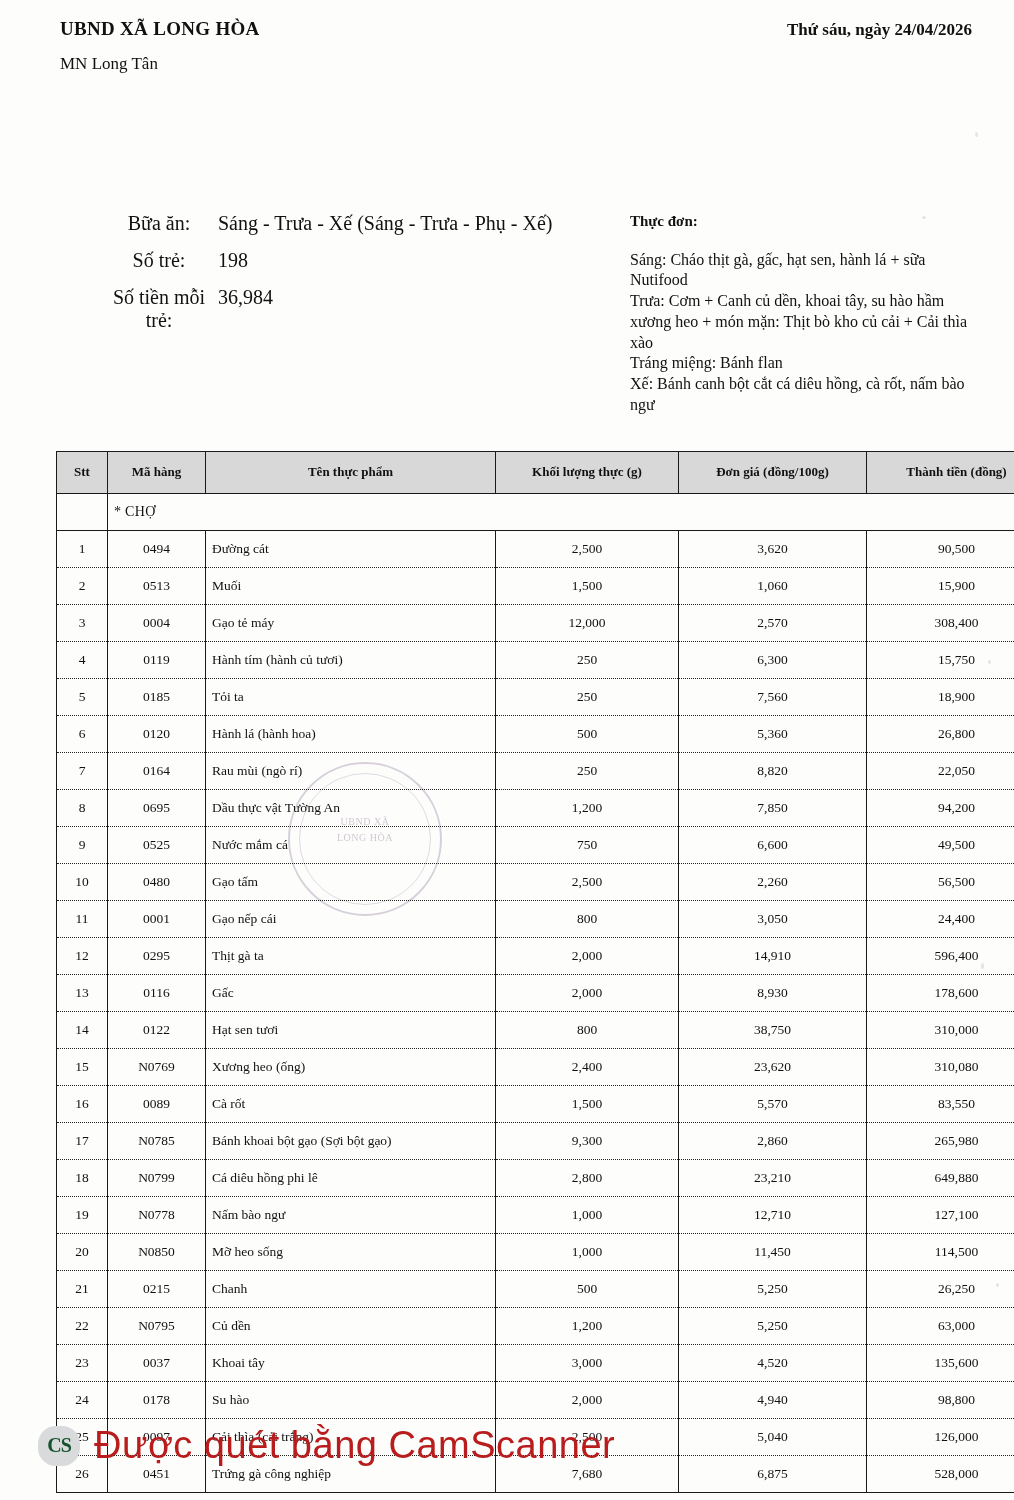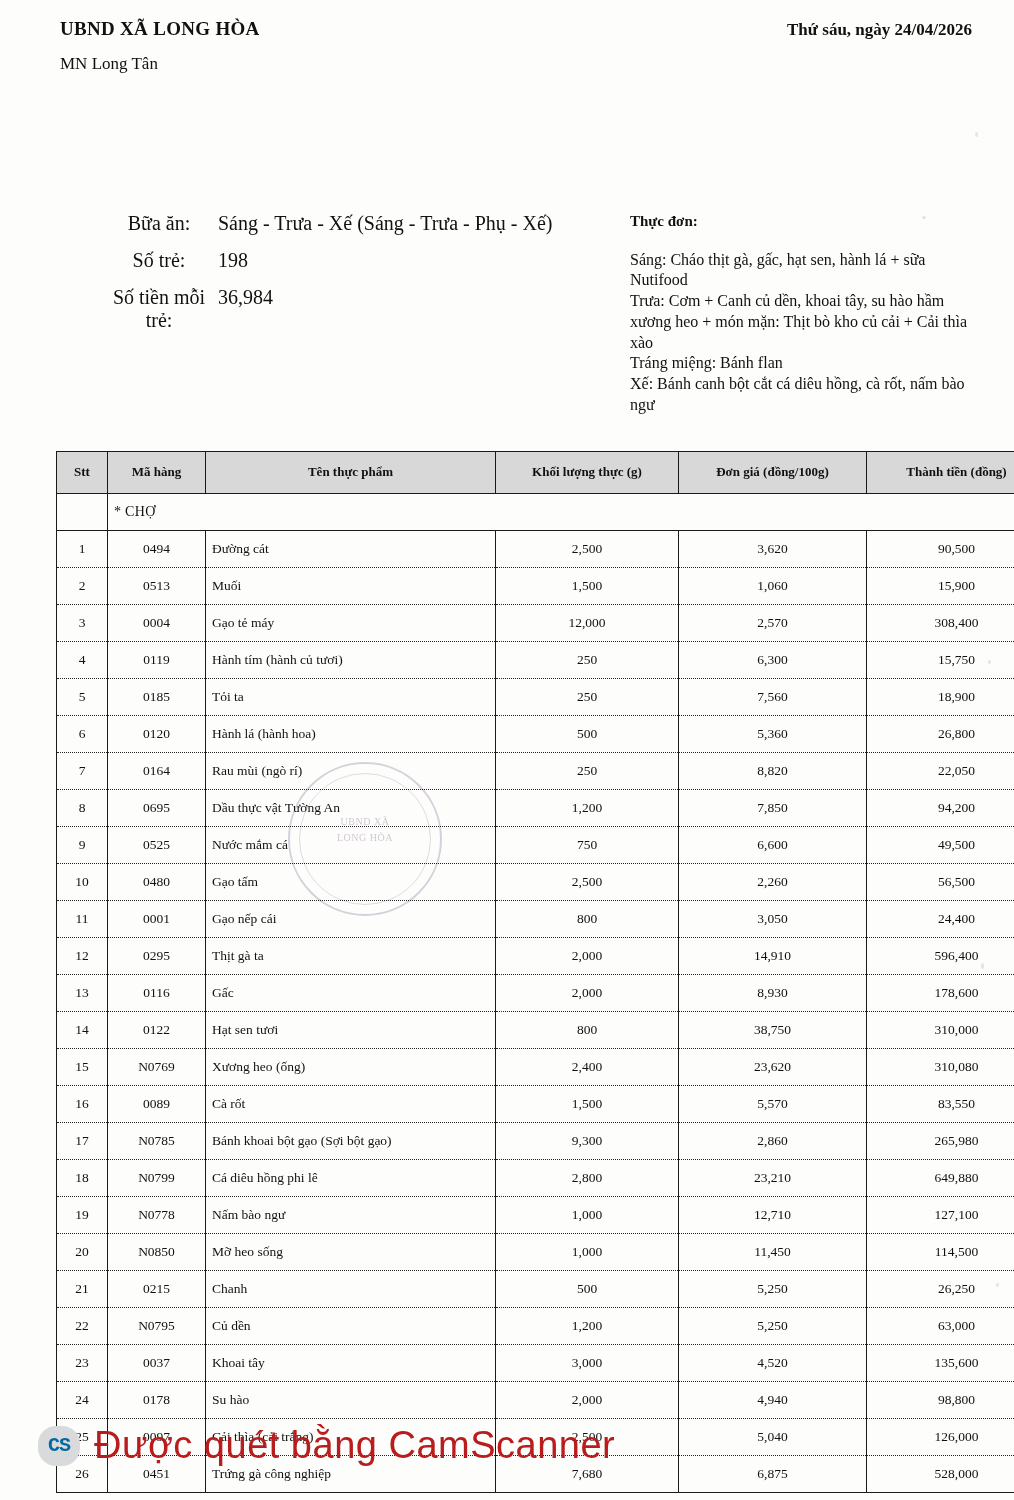--- a/index.html
+++ b/index.html
@@ -190,27 +190,27 @@
     display: flex;
     align-items: center;
     gap: 14px;
     pointer-events: none;
   }
   .wm-logo {
     width: 42px;
     height: 40px;
     border-radius: 18px;
     background: #d9dadb;
-    color: #0369a1;
+    color: #14532d;
     font-size: 20px;
     font-weight: 700;
     display: flex;
     align-items: center;
     justify-content: center;
-    font-family: Liberation Mono, monospace;
+    font-family: Liberation Serif, serif;
     letter-spacing: -1px;
   }
   .wm-text {
     font-family: "Liberation Sans", sans-serif;
     font-size: 38px;
     color: #b91c1c;
     white-space: nowrap;
     letter-spacing: .5px;
   }
 

